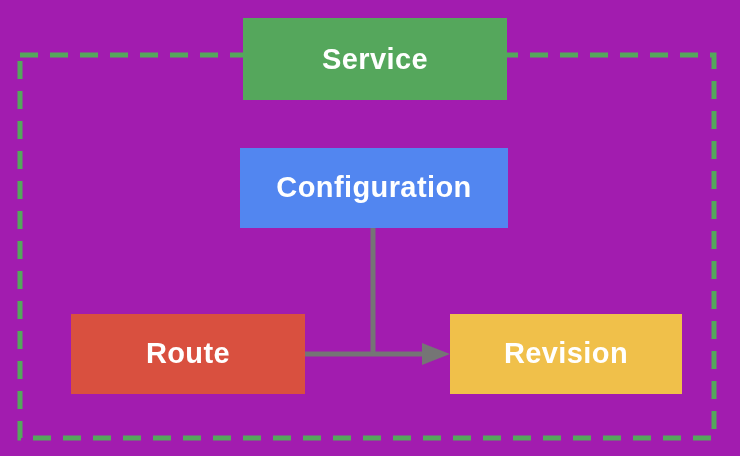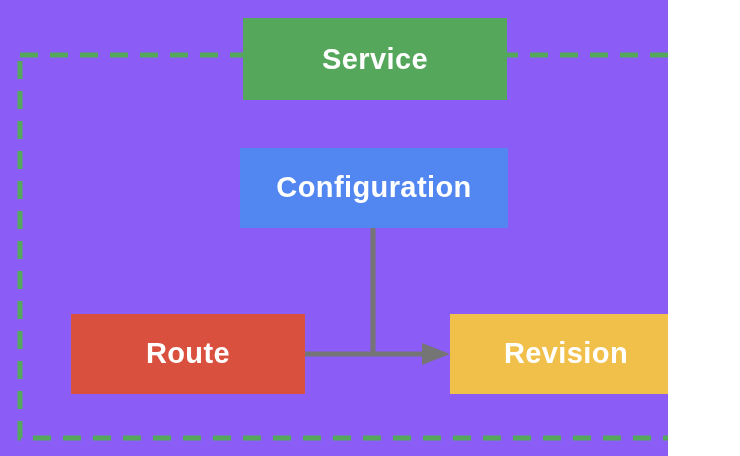--- a/index.html
+++ b/index.html
@@ -5,23 +5,23 @@
   html, body {
     margin: 0;
     padding: 0;
     background: #ffffff;
   }
   body {
     font-family: "Liberation Sans", sans-serif;
   }
   #canvas {
     position: relative;
-    width: 668px;
+    width: 740px;
     height: 456px;
-    background: #8b5cf6;
+    background: #a21caf;
     overflow: hidden;
   }
   #diagram-svg {
     position: absolute;
     left: 0;
     top: 0;
     width: 740px;
     height: 456px;
   }
   .node-label {

